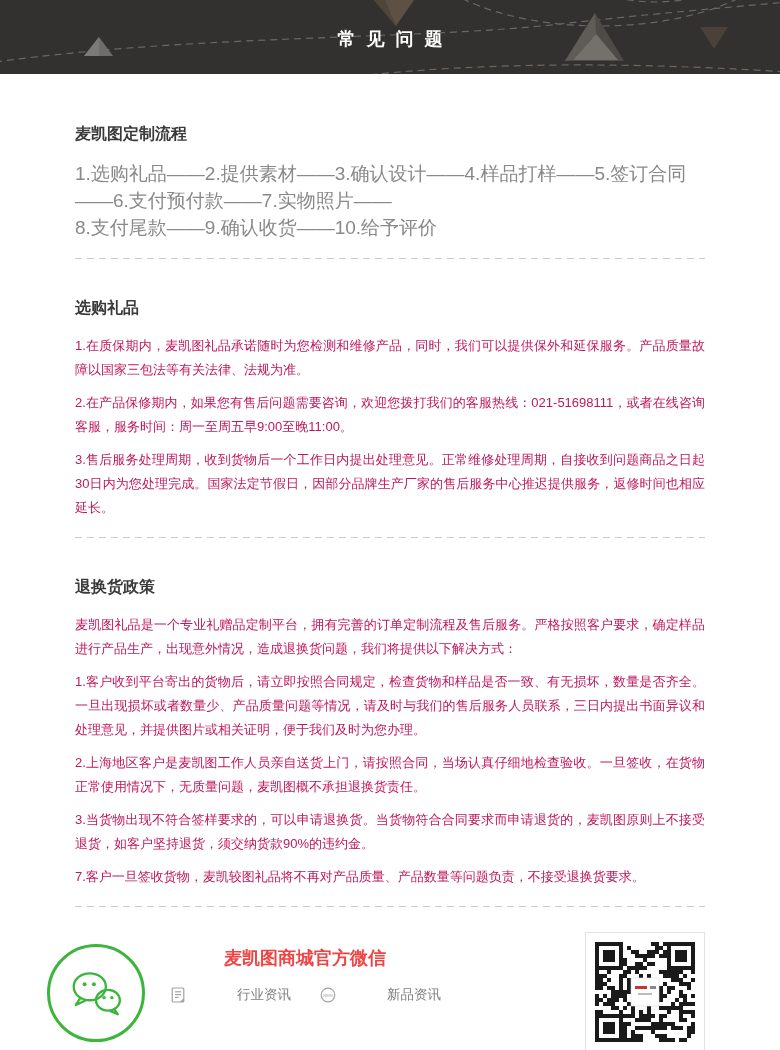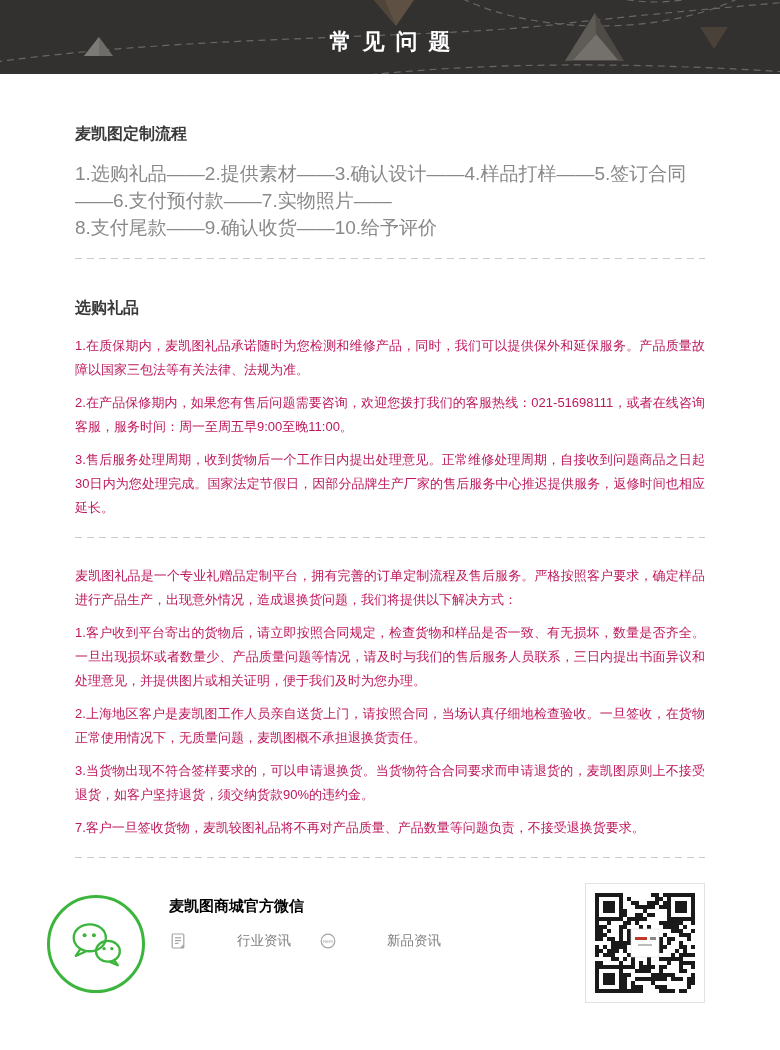--- a/index.html
+++ b/index.html
@@ -8,21 +8,21 @@
     font-family:"Liberation Sans","DejaVu Sans",sans-serif;
     -webkit-font-smoothing:antialiased;
   }
   
   .hdr{
     position:relative;width:780px;height:74px;background:#333130;overflow:hidden;
   }
   .hdr svg.deco{position:absolute;left:0;top:0;}
   .hdr h1{
     position:relative;margin:0;padding-top:27px;text-align:center;
-    font-size:22px;font-weight:bold;color:#ffffff;letter-spacing:11px;text-indent:11px;
+    font-size:18px;font-weight:bold;color:#ffffff;letter-spacing:11px;text-indent:11px;
   }
   
   .main{padding:0 75px;}
   h2.sec-h{
     font-size:16px;font-weight:bold;color:#3a3a3a;margin:13px 0 15px 0;
   }
   .sec1{padding-top:37px;}
   .sec{padding-top:26px;}
   p.body{
     margin:0 0 9px 0;font-size:13px;line-height:24px;color:#be185d;
@@ -33,21 +33,21 @@
     margin-top:17px;height:1px;
     background-image:repeating-linear-gradient(90deg,#cbcbcb 0 7px,transparent 7px 12px);
   }
   
   .footer{display:flex;align-items:flex-start;padding:25px 75px 0 47px;}
   .wx-badge{
     width:92px;height:92px;border:3px solid #3cb53c;border-radius:50%;
     display:flex;align-items:center;justify-content:center;flex:0 0 auto;margin-top:12px;
   }
   .wx-col{margin-left:24px;margin-top:12px;}
-  .wx-title{font-size:15px;font-weight:bold;color:#000000;margin:2px 0 16px 0;}
+  .wx-title{font-size:18px;font-weight:bold;color:#ef4444;margin:2px 0 16px 0;text-align:center;}
   .wx-grid{display:grid;grid-template-columns:150px auto;grid-row-gap:13px;}
   .wx-item{display:flex;align-items:center;gap:41px;}
   .wx-item .ic{width:18px;height:18px;margin-right:9px;flex:0 0 auto;}
   .wx-item .lb{font-size:13.5px;color:#7d7d7d;}
   .qr-box{
     margin-left:auto;background:#fff;border:1px solid #e2e2e2;padding:9px;flex:0 0 auto;
   }
   .qr-box svg{display:block;}
 </style>
 </head>
@@ -86,20 +86,21 @@
   <div class="sec">
     <h2 class="sec-h">选购礼品</h2>
     <p class="body">1.在质保期内，麦凯图礼品承诺随时为您检测和维修产品，同时，我们可以提供保外和延保服务。产品质量故障以国家三包法等有关法律、法规为准。</p>
     <p class="body">2.在产品保修期内，如果您有售后问题需要咨询，欢迎您拨打我们的客服热线：021-51698111，或者在线咨询客服，服务时间：周一至周五早9:00至晚11:00。</p>
     <p class="body">3.售后服务处理周期，收到货物后一个工作日内提出处理意见。正常维修处理周期，自接收到问题商品之日起30日内为您处理完成。国家法定节假日，因部分品牌生产厂家的售后服务中心推迟提供服务，返修时间也相应延长。</p>
   </div>
 
   <div class="divider"></div>
 
   <div class="sec">
+    <h2 class="sec-h">退换货政策</h2>
     <p class="body">麦凯图礼品是一个专业礼赠品定制平台，拥有完善的订单定制流程及售后服务。严格按照客户要求，确定样品进行产品生产，出现意外情况，造成退换货问题，我们将提供以下解决方式：</p>
     <p class="body">1.客户收到平台寄出的货物后，请立即按照合同规定，检查货物和样品是否一致、有无损坏，数量是否齐全。一旦出现损坏或者数量少、产品质量问题等情况，请及时与我们的售后服务人员联系，三日内提出书面异议和处理意见，并提供图片或相关证明，便于我们及时为您办理。</p>
     <p class="body">2.上海地区客户是麦凯图工作人员亲自送货上门，请按照合同，当场认真仔细地检查验收。一旦签收，在货物正常使用情况下，无质量问题，麦凯图概不承担退换货责任。</p>
     <p class="body">3.当货物出现不符合签样要求的，可以申请退换货。当货物符合合同要求而申请退货的，麦凯图原则上不接受退货，如客户坚持退货，须交纳货款90%的违约金。</p>
     <p class="body">7.客户一旦签收货物，麦凯较图礼品将不再对产品质量、产品数量等问题负责，不接受退换货要求。</p>
   </div>
 
   <div class="divider"></div>
 </div>
 

